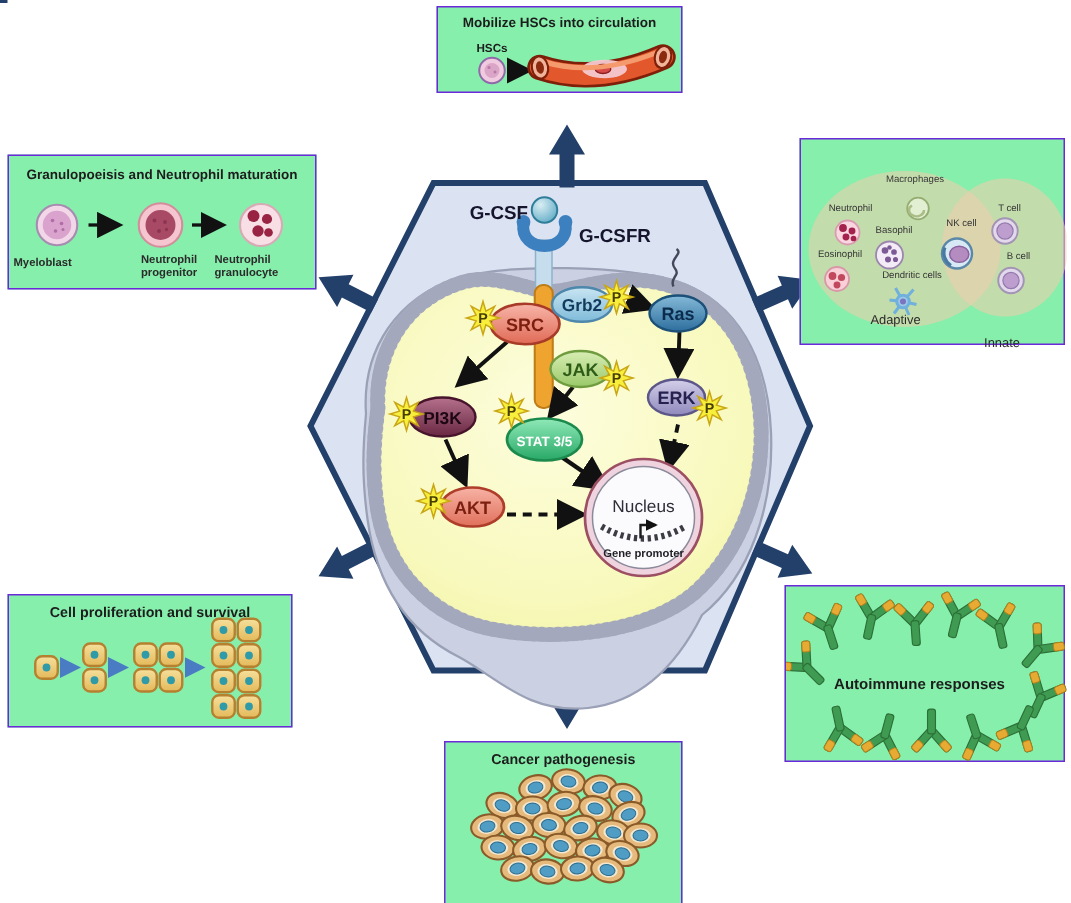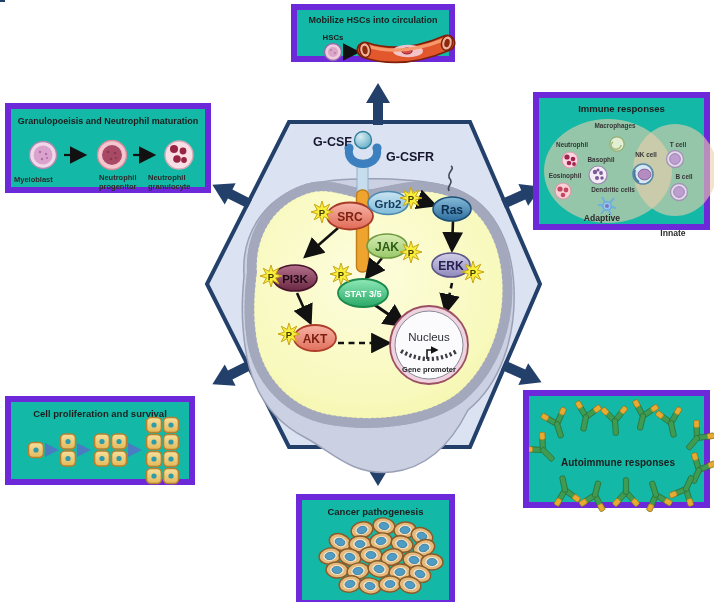--- a/index.html
+++ b/index.html
@@ -1,24 +1,24 @@
 <!DOCTYPE html>
 <html><head>
 <meta charset="utf-8">
 <style>
   html,body{margin:0;padding:0;background:#fff;}
   .stage{position:relative;width:714px;height:602px;background:#fff;overflow:hidden;
          font-family:"Liberation Sans",sans-serif;}
   .pathway-svg{position:absolute;left:0;top:0;}
   svg text{font-family:"Liberation Sans",sans-serif;}
-  .gbox{position:absolute;background:#14b8a6;border:6px solid #6d28d9;box-sizing:border-box;}
+  .gbox{position:absolute;background:#86efac;border:1px solid #6d28d9;box-sizing:border-box;}
   .gbox .btitle{position:absolute;left:0;right:0;text-align:center;font-weight:bold;color:#1d1d1d;}
   .boxsvg{position:absolute;left:0;top:0;}
   .flabel{position:absolute;transform:translate(-50%,-50%);white-space:nowrap;color:#333;
-          font-weight:bold;}
+          font-weight:normal;}
   .stagelabel{position:absolute;text-align:left;color:#2b2b2b;font-weight:bold;
               font-size:7.5px;line-height:1.2;}
   .imlabel{font-size:6.4px;color:#363636;}
   .venn-group{font-size:8.6px;color:#2a2a2a;}
   .hsc-label{position:absolute;font-weight:bold;color:#1d1d1d;font-size:7.8px;transform:translate(-50%,-50%);}
   .ab-title{position:absolute;transform:translate(-50%,-50%);font-weight:bold;color:#1d1d1d;
             font-size:10px;white-space:nowrap;}
 </style>
 </head>
 <body>
@@ -242,21 +242,20 @@
         <circle cx="166" cy="50" r="3.8" fill="#992342"></circle>
         <circle cx="173" cy="51" r="2.9" fill="#992342"></circle>
       </g>
     </svg>
     <div class="stagelabel" style="left:3px;top:66px;width:58px;">Myeloblast</div>
     <div class="stagelabel" style="left:88px;top:64px;width:62px;">Neutrophil progenitor</div>
     <div class="stagelabel" style="left:137px;top:64px;width:62px;">Neutrophil granulocyte</div>
   </div>
 
   <div class="gbox" style="left:533px;top:92px;width:177px;height:138px;">
-    <div class="btitle" style="top:5px;font-size:9.5px;">Immune responses</div>
     <svg class="boxsvg" width="177" height="138" viewBox="0 0 177 138">
       <ellipse cx="69" cy="73" rx="64" ry="52" fill="#eccfab" opacity="0.6"></ellipse>
       <ellipse cx="136" cy="72" rx="42" ry="46" fill="#eccfab" opacity="0.6"></ellipse>
       <g>
         <circle cx="78" cy="46" r="7.2" fill="#e2efd2" stroke="#95ad72" stroke-width="1.2"></circle>
         <path d="M 74,44 a 5,4 0 1 0 8,3" fill="none" stroke="#a9bd85" stroke-width="1.6"></path>
       </g>
       <g>
         <circle cx="31" cy="62" r="8" fill="#fad6e0" stroke="#da9cb0" stroke-width="1.2"></circle>
         <circle cx="28" cy="59" r="2.6" fill="#a3234d"></circle>

